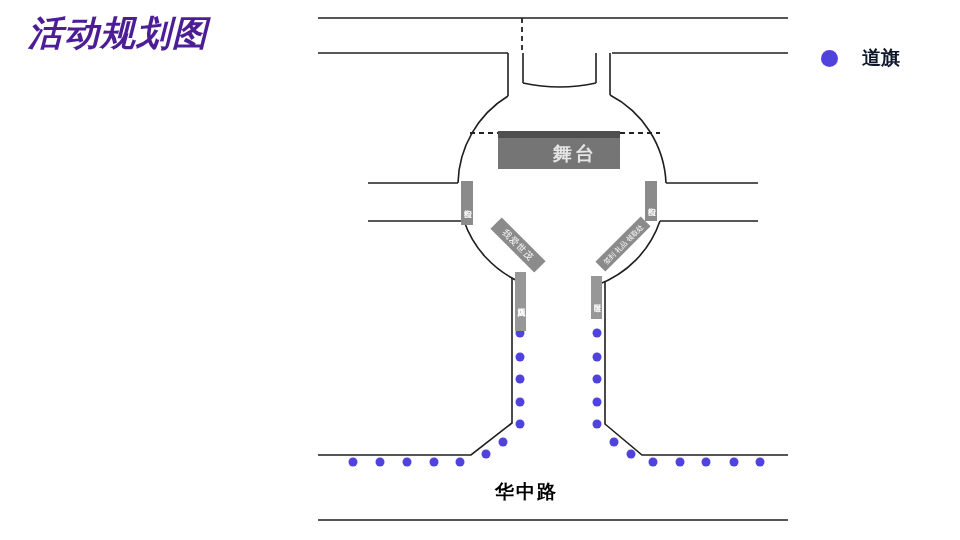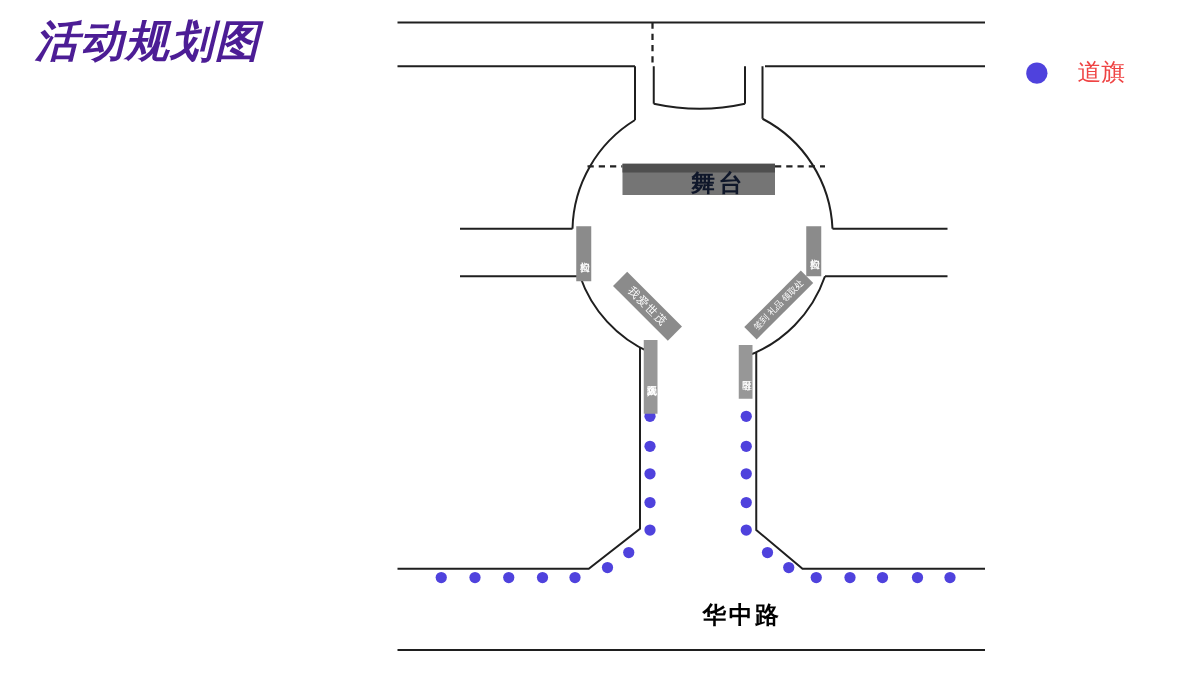--- a/index.html
+++ b/index.html
@@ -5,35 +5,35 @@
   html,body{margin:0;padding:0;background:#ffffff;width:960px;height:540px;overflow:hidden;
     font-family:"Liberation Sans","DejaVu Sans",sans-serif;}
   .stage-canvas{position:relative;width:960px;height:540px;}
   svg{position:absolute;left:0;top:0;}
   .page-title{position:absolute;left:28px;top:10px;font-size:35px;font-weight:bold;color:#4c1d95;letter-spacing:1px;font-style:italic;}
   .legend{position:absolute;left:806px;top:46px;display:flex;flex-direction:column;gap:14px;}
   .legend-row{display:flex;align-items:center;gap:10px;height:24px;}
   .legend-icon-box{width:46px;display:flex;justify-content:center;align-items:center;}
   .legend-dot{width:17px;height:17px;border-radius:50%;background:#4f42dd;}
   .legend-dash{width:46px;height:0;border-top:2px dashed #222;}
-  .legend-label{font-size:19px;font-weight:normal;color:#ef4444;}
-  .stage{position:absolute;left:498px;top:131px;width:122px;height:25px;box-sizing:border-box;
-    background:#757575;border-top:7px solid #4f4f4f;color:#0f172a;font-weight:bold;font-size:19px;
+  .legend-label{font-size:19px;font-weight:bold;color:#0f172a;}
+  .stage{position:absolute;left:498px;top:131px;width:122px;height:38px;box-sizing:border-box;
+    background:#757575;border-top:7px solid #4f4f4f;color:#e5e5e5;font-weight:bold;font-size:19px;
     display:flex;align-items:center;justify-content:center;letter-spacing:3px;padding-left:32px;}
   .vlabel{position:absolute;background:#8b8b8b;color:#fff;writing-mode:vertical-rl;text-orientation:upright;
     display:flex;align-items:center;justify-content:center;line-height:1;}
   .gate-left{left:461px;top:181px;width:12px;height:44px;font-size:8px;}
   .gate-right{left:645px;top:181px;width:12px;height:40px;font-size:8px;}
   .channel-left{left:515px;top:272px;width:11px;height:59px;font-size:8px;background:#979797;}
   .channel-right{left:591px;top:276px;width:11px;height:43px;font-size:8px;background:#979797;}
   .banner{position:absolute;background:#8b8b8b;color:#fff;display:flex;align-items:center;justify-content:center;
     line-height:1;white-space:nowrap;}
   .banner-left{left:487px;top:237px;width:62px;height:16px;font-size:9px;transform:rotate(45deg);letter-spacing:1px;}
   .banner-right{left:591px;top:237px;width:64px;height:14px;font-size:7px;transform:rotate(-45deg);}
-  .road-label{position:absolute;left:495px;top:479px;width:130px;text-align:right;
+  .road-label{position:absolute;left:495px;top:479px;width:130px;text-align:left;
     font-size:19px;font-weight:bold;color:#000;letter-spacing:2px;}
 </style>
 </head>
 <body>
 
 <div class="stage-canvas">
 
   <svg width="960" height="540" viewBox="0 0 960 540">
     <g stroke="#1f1f1f" stroke-width="1.6" fill="none">
 

